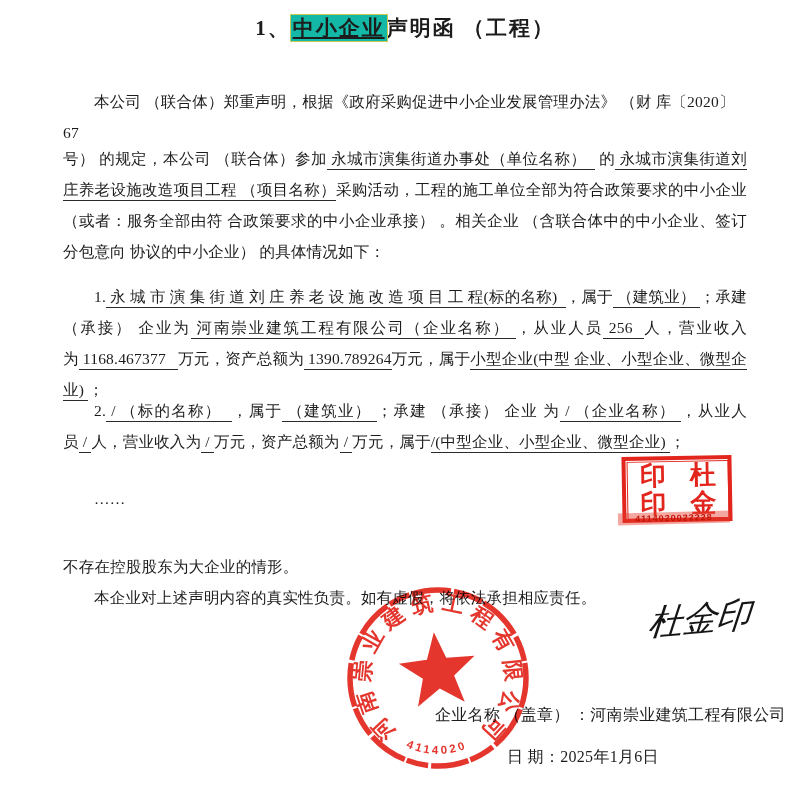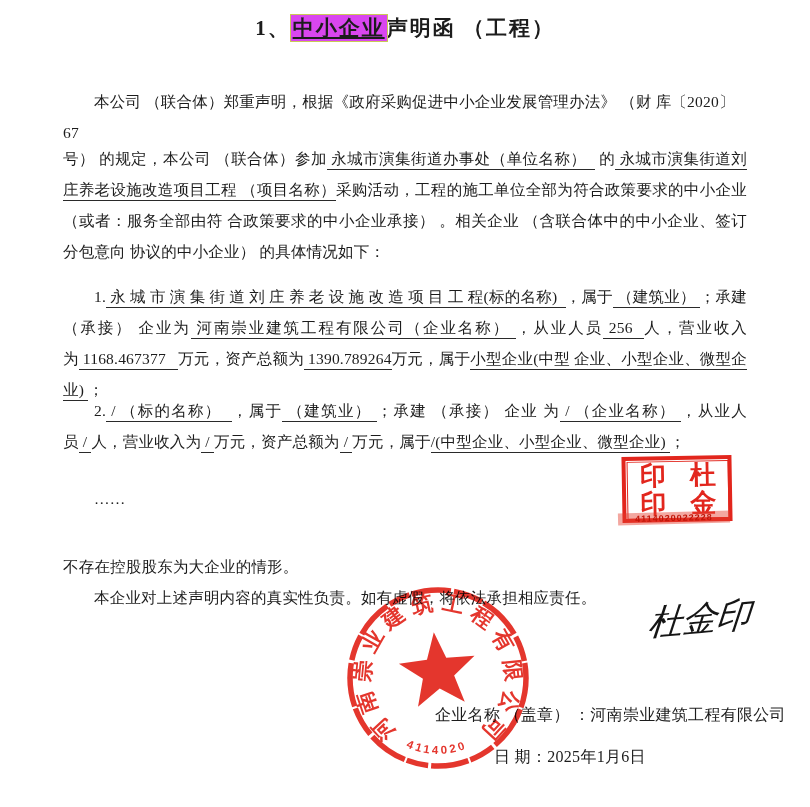--- a/index.html
+++ b/index.html
@@ -9,21 +9,21 @@
     background:#ffffff;
     font-family:"Liberation Serif","DejaVu Serif",serif;
     color:#1c1c1c;
     overflow:hidden;
   }
   .doc-title{
     position:absolute;left:0;top:14px;width:810px;
     text-align:center;font-size:21px;font-weight:bold;letter-spacing:2px;
   }
   .hl{
-    background:#d946ef;
+    background:#14b8a6;
     outline:1px solid #c9c955;
     text-decoration:underline;
     padding:1px 2px;
   }
   .para{
     position:absolute;left:63px;width:684px;
     font-size:15.5px;line-height:31px;letter-spacing:0.2px;
     text-align:justify;
   }
   .indent{text-indent:2em;}
@@ -100,21 +100,21 @@
   <div class="para indent" style="top:483px;">……</div>
 
   <div class="para indent" style="top:520px;">
     <br>
     <span>不存在控股股东为大企业的情形。</span>
   </div>
 
   <div class="para indent" style="top:582px;">本企业对上述声明内容的真实性负责。如有虚假，将依法承担相应责任。</div>
 
   <div class="footer-line" style="left:435px;top:705px;">企业名称 （盖章） ：河南崇业建筑工程有限公司</div>
-  <div class="footer-line" style="left:494px;top:747px;">日 期：2025年1月6日</div>
+  <div class="footer-line" style="left:507px;top:747px;">日 期：2025年1月6日</div>
 
   <div class="square-seal">
     <div class="square-seal-inner">
       <span>印</span>
       <span>杜</span>
       <span>印</span>
       <span>金</span>
     </div>
   </div>
   <div class="seal-code-bar">4114020022228</div>

